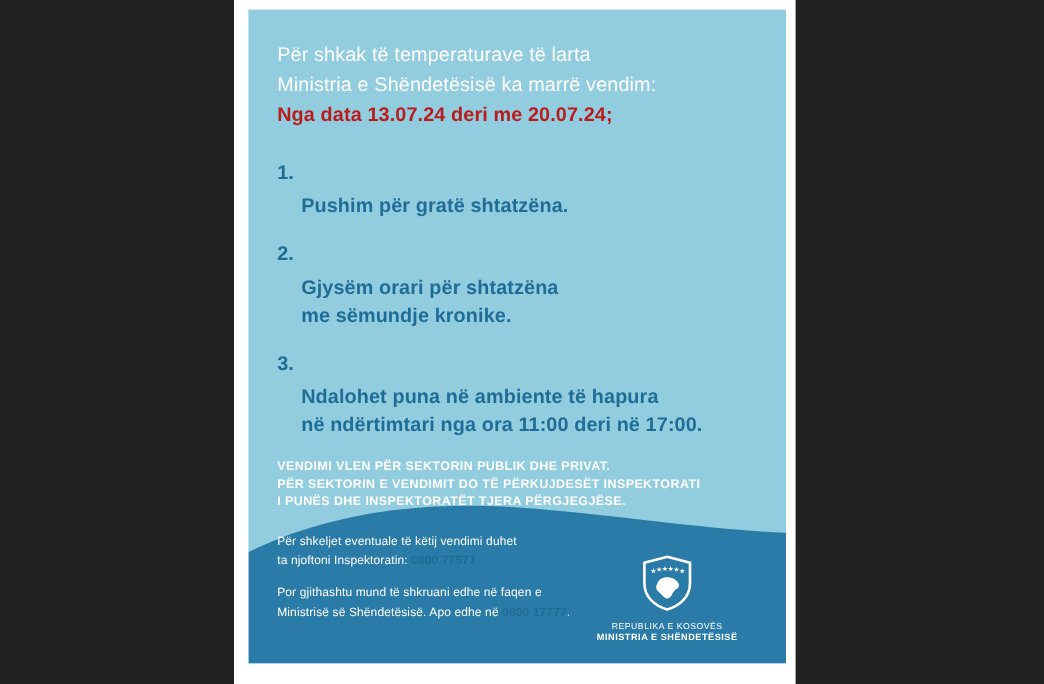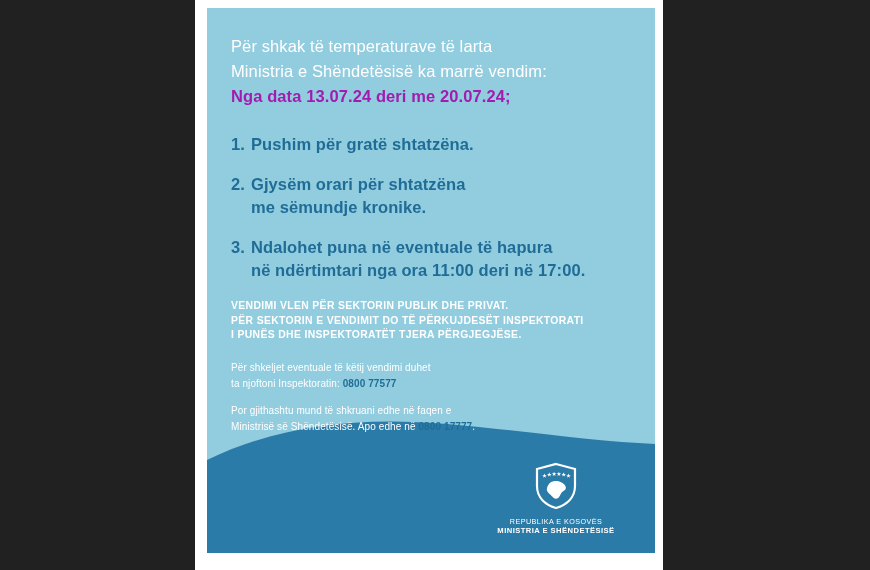--- a/index.html
+++ b/index.html
@@ -53,41 +53,42 @@
   
   .headline {
     color: #ffffff;
     font-size: 16.5px;
     line-height: 25px;
     font-weight: 400;
     letter-spacing: 0.1px;
   }
   .headline .strong {
     font-weight: 700;
-    color: #a21caf;
+    color: #b91c1c;
   }
   
   .list {
     margin-top: 24px;
   }
   .list-item {
     display: flex;
     color: #1f6d96;
     font-weight: 700;
     font-size: 16.5px;
     line-height: 23px;
     margin-bottom: 17px;
     letter-spacing: 0.1px;
   }
   .list-num {
     flex: 0 0 auto;
     margin-right: 6px;
   }
   .list-text {
     flex: 1 1 auto;
+    margin-top: 28px;
   }
   
   .caps {
     margin-top: 9px;
     color: #ffffff;
     font-size: 10.4px;
     line-height: 14.5px;
     font-weight: 700;
     letter-spacing: 0.35px;
   }
@@ -195,21 +196,21 @@
           <span class="list-num">2.</span>
           <span class="list-text">
             <span>Gjysëm orari për shtatzëna</span><br>
             <span>me sëmundje kronike.</span>
           </span>
         </div>
 
         <div class="list-item">
           <span class="list-num">3.</span>
           <span class="list-text">
-            <span>Ndalohet puna në eventuale të hapura</span><br>
+            <span>Ndalohet puna në ambiente të hapura</span><br>
             <span>në ndërtimtari nga ora 11:00 deri në 17:00.</span>
           </span>
         </div>
 
       </div>
 
       <div class="caps">
         <div>VENDIMI VLEN PËR SEKTORIN PUBLIK DHE PRIVAT.</div>
         <div>PËR SEKTORIN E VENDIMIT DO TË PËRKUJDESËT INSPEKTORATI</div>
         <div>I PUNËS DHE INSPEKTORATËT TJERA PËRGJEGJËSE.</div>

